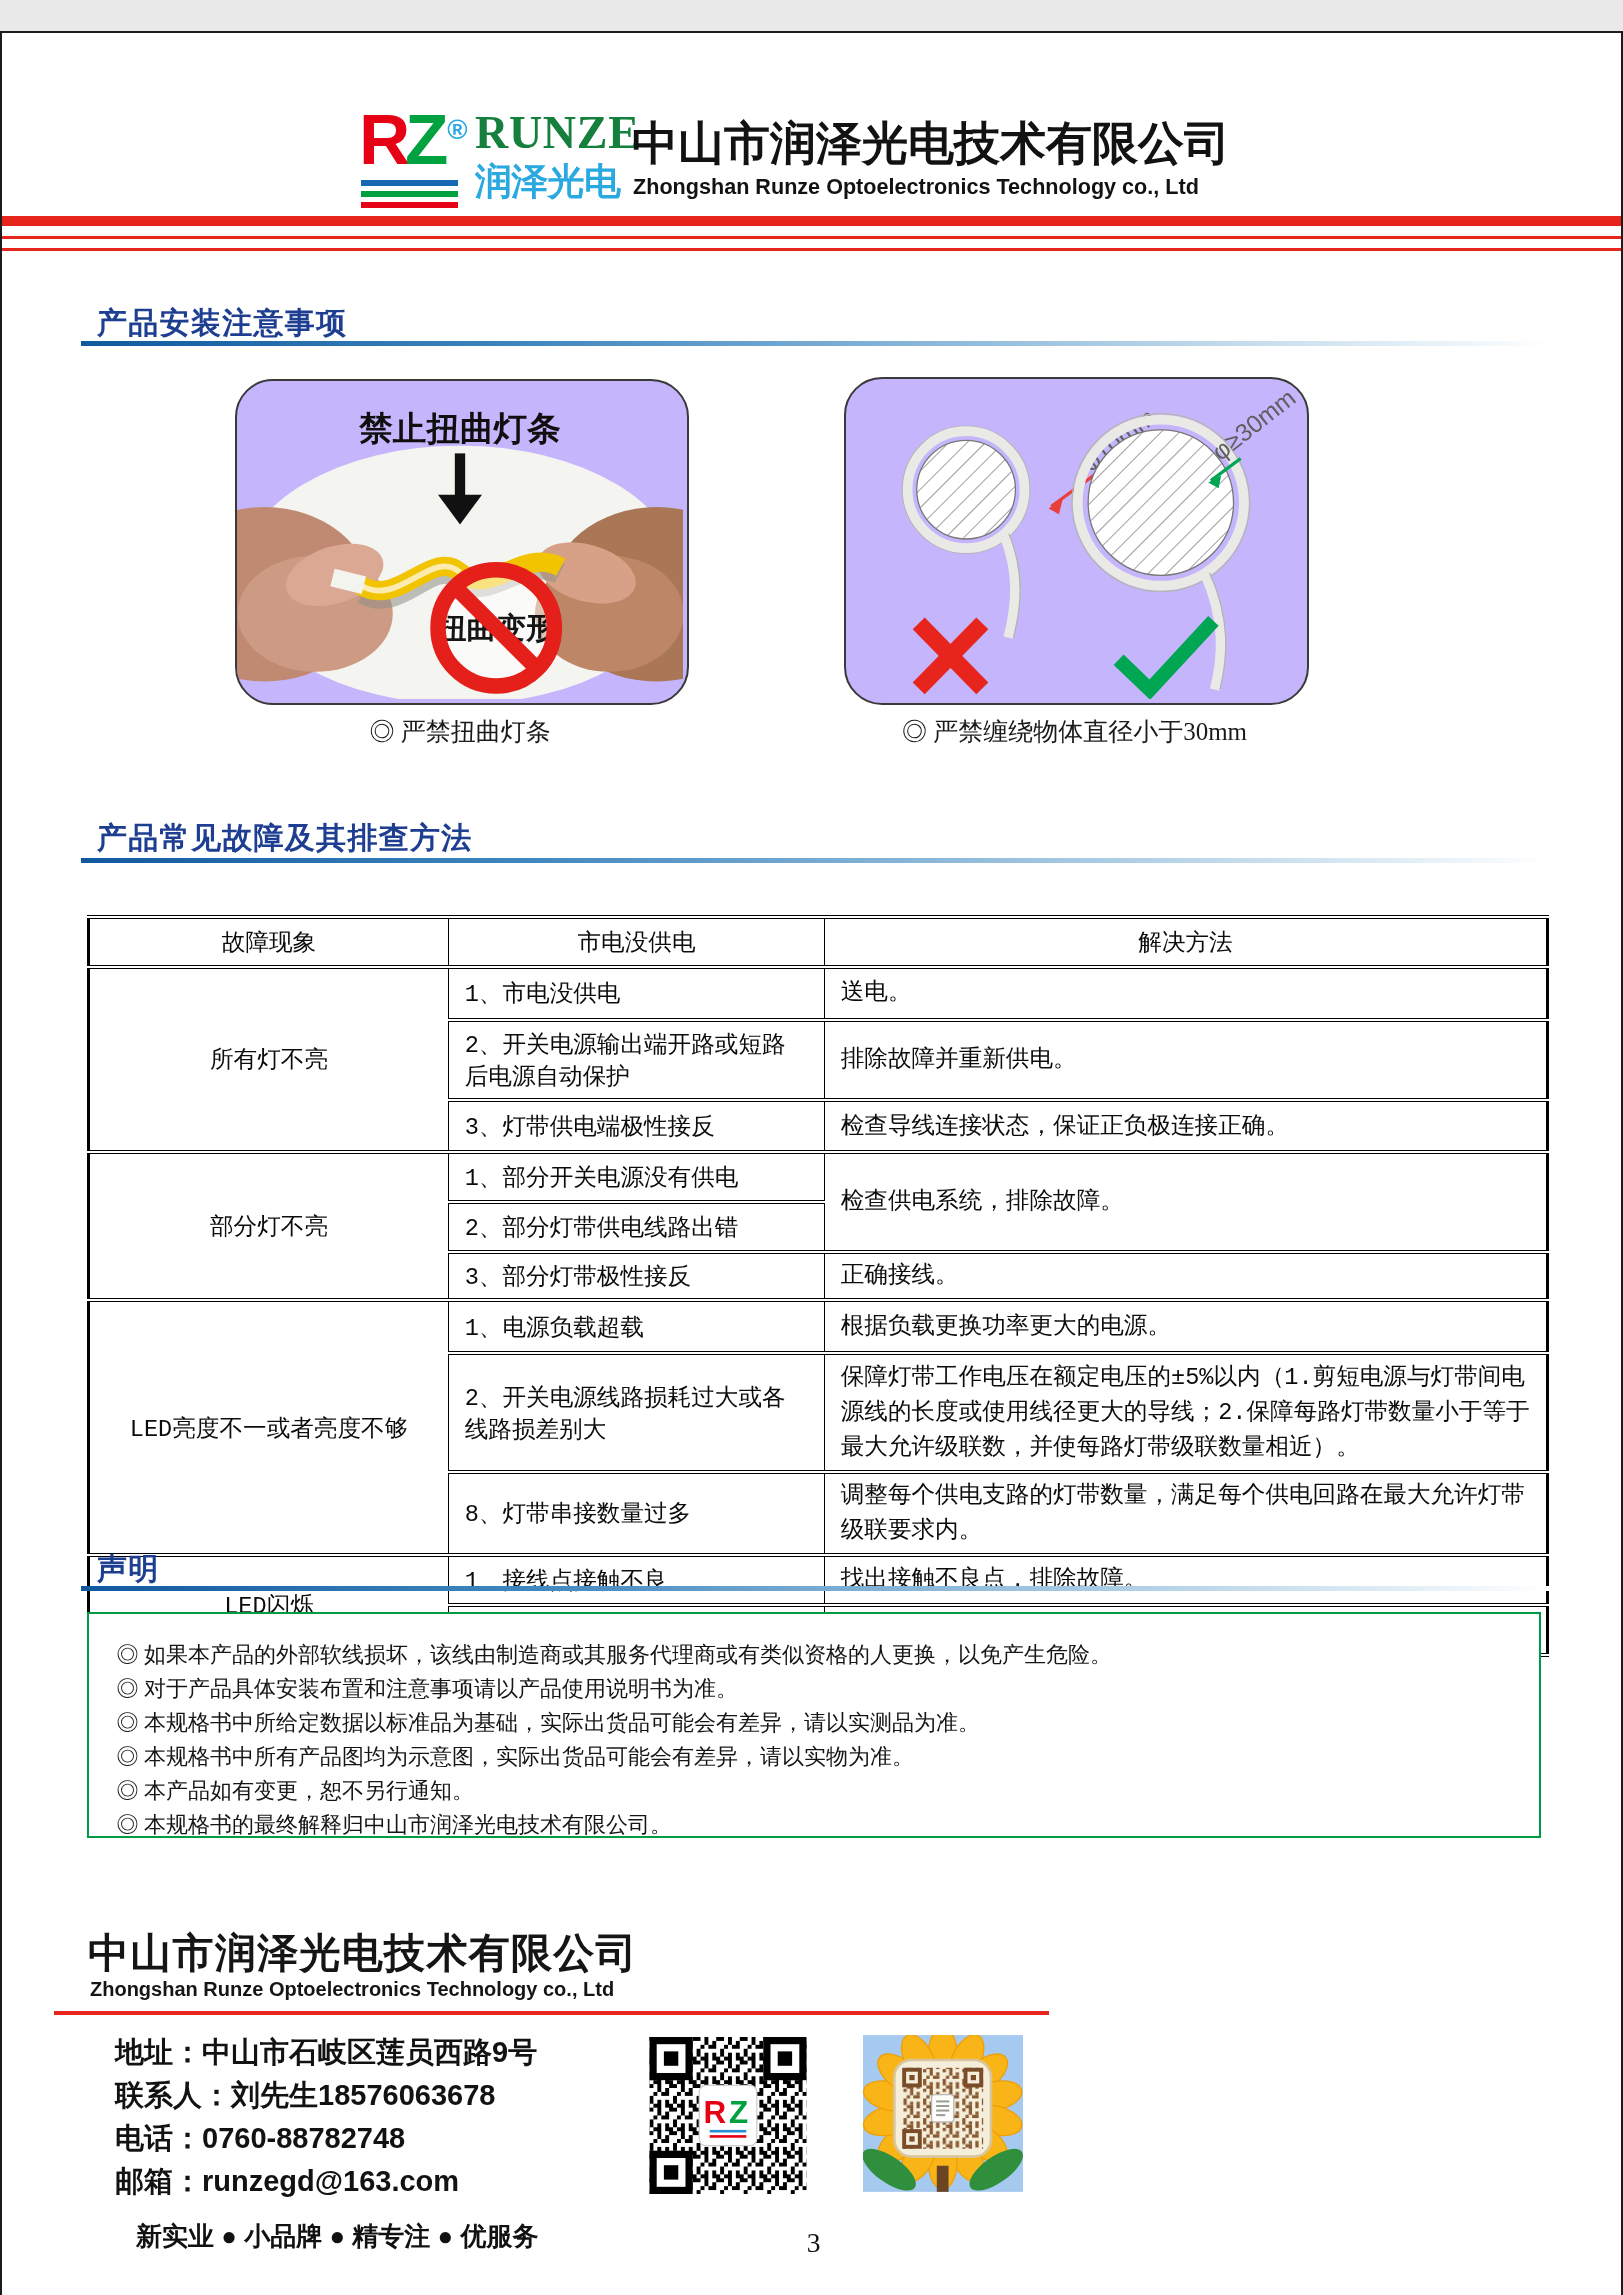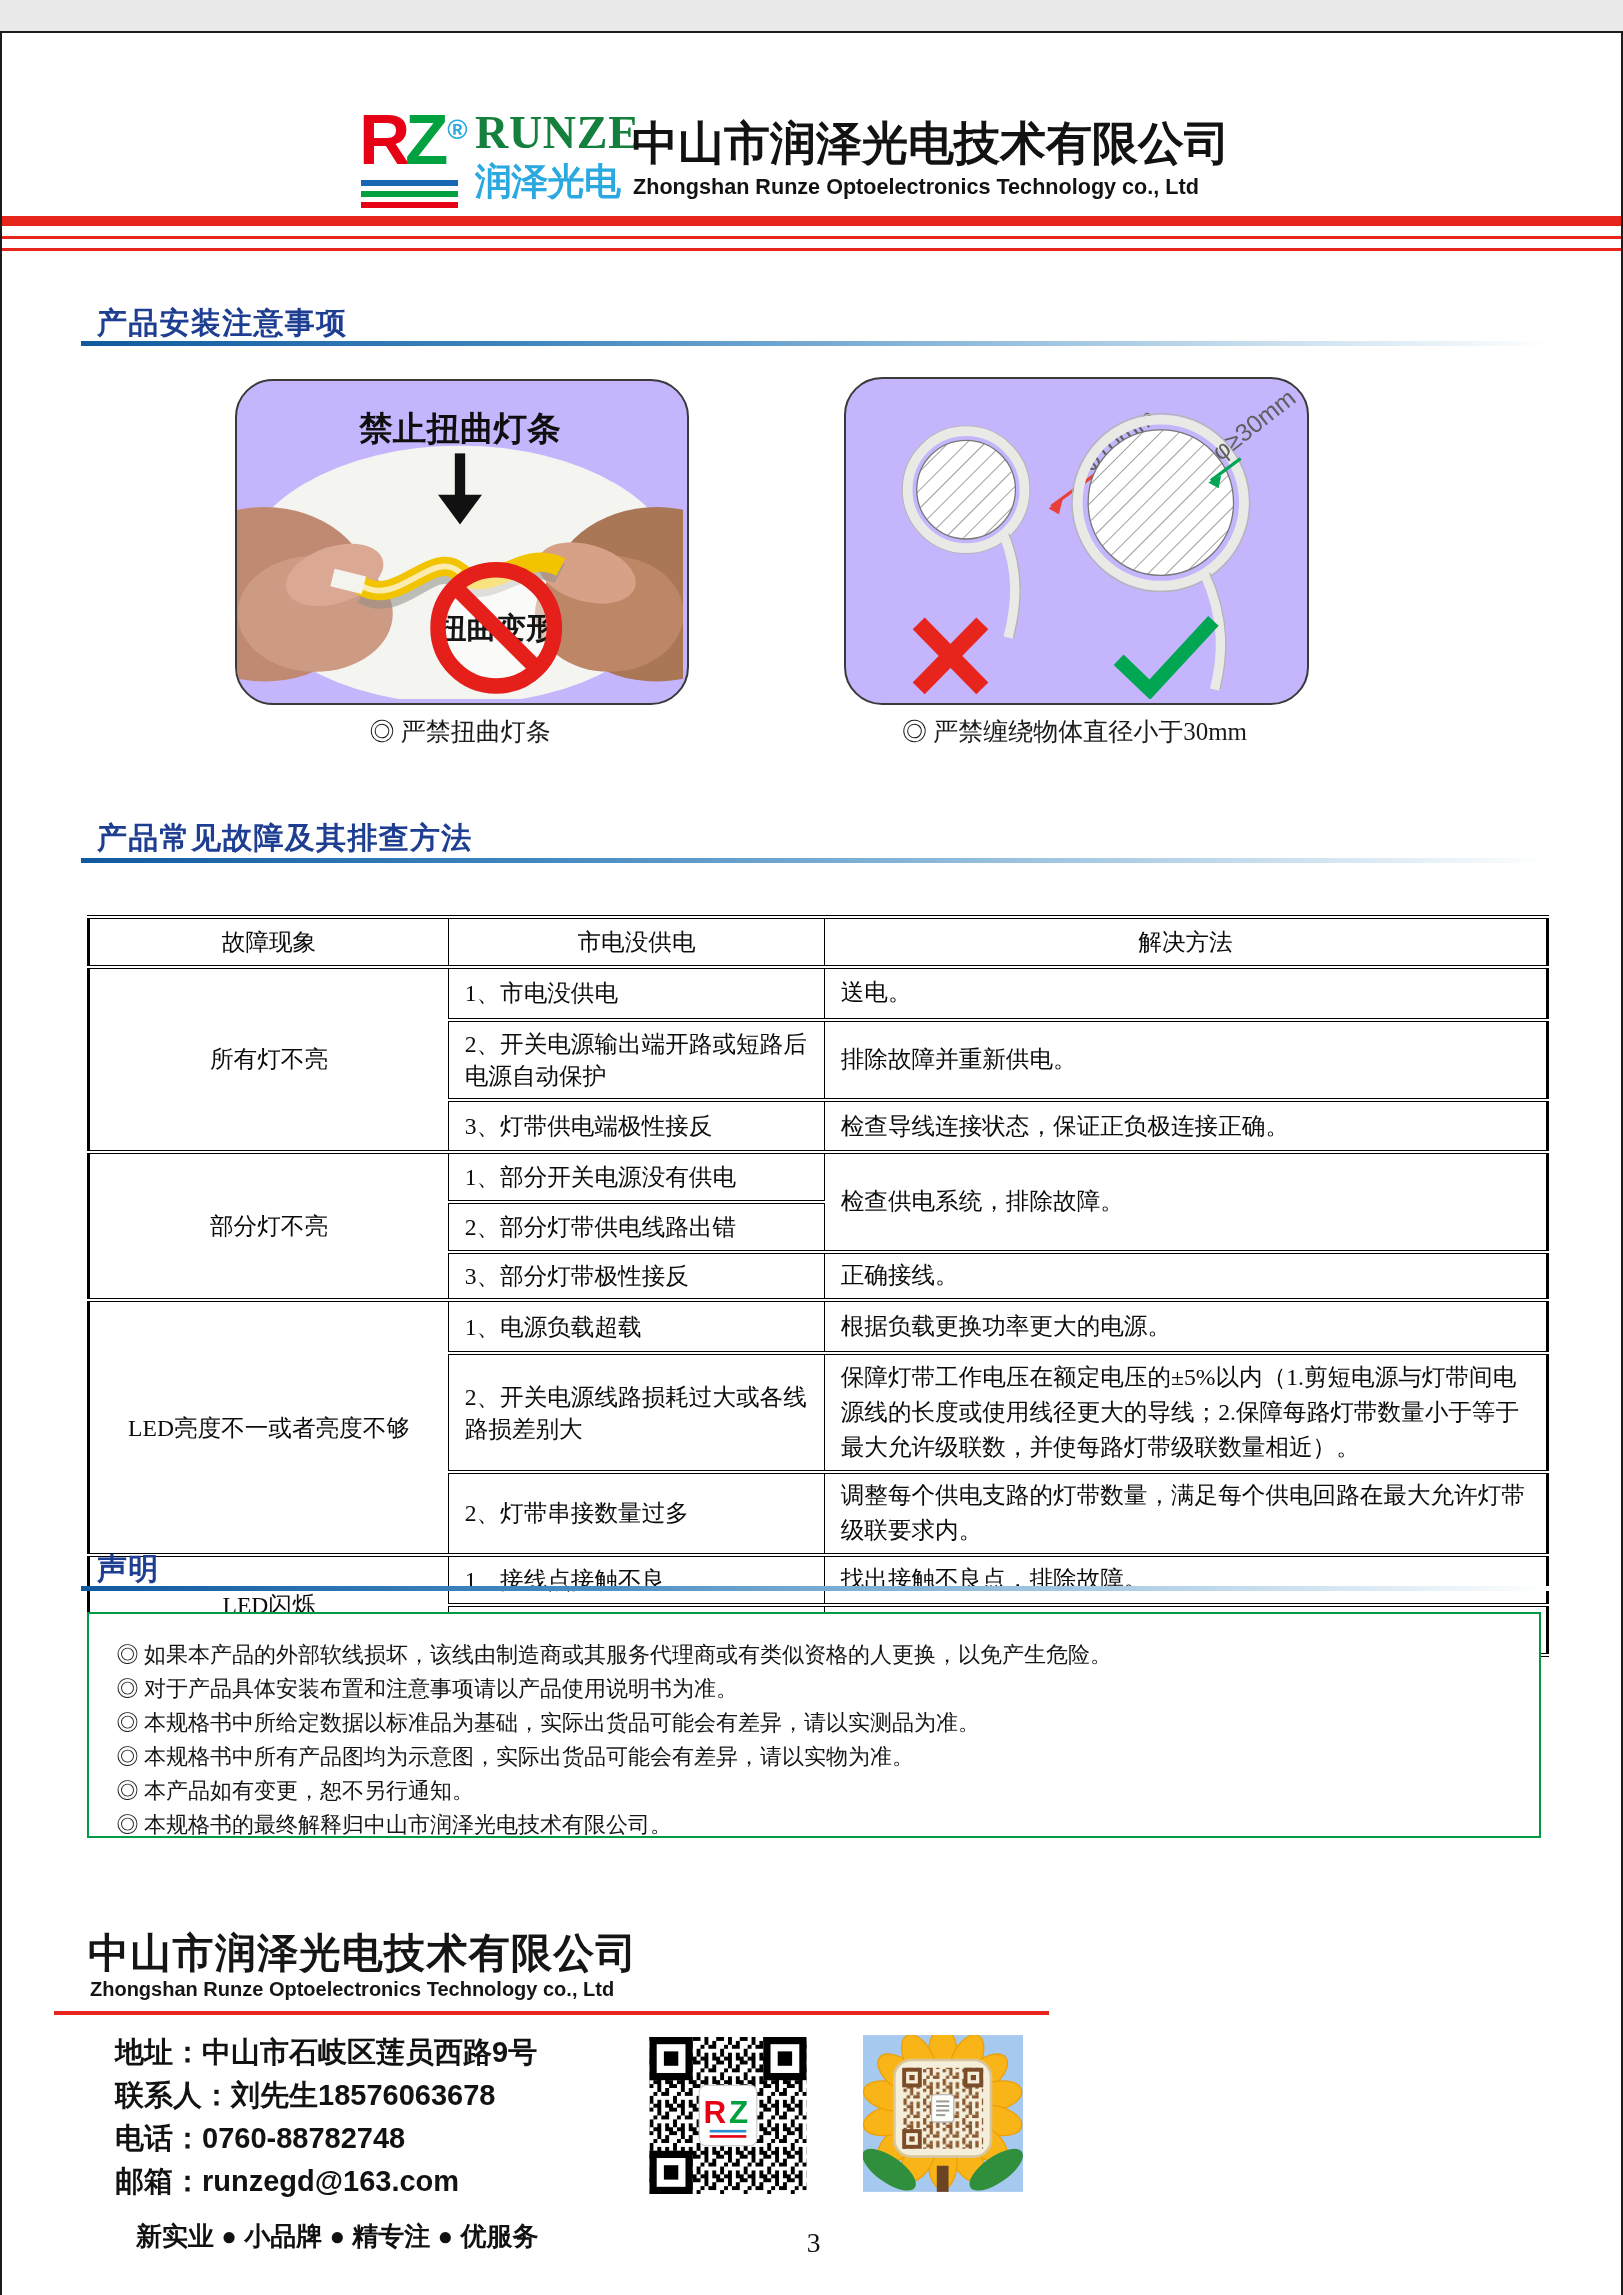--- a/index.html
+++ b/index.html
@@ -35,21 +35,21 @@
   .illus-box{position:absolute;border:2px solid #3a3a3a;border-radius:38px;background:#c4b5fd;overflow:hidden;}
   .box-left{left:233px;top:346px;width:450px;height:322px;}
   .box-right{left:842px;top:344px;width:461px;height:324px;}
   .caption{position:absolute;top:682px;font-family:"Liberation Serif",serif;font-size:25px;color:#1a1a1a;
            text-align:center;}
   .caption-left{left:233px;width:450px;}
   .caption-right{left:842px;width:461px;}
 
   
   table.fault{position:absolute;left:85px;top:882px;border-collapse:collapse;table-layout:fixed;
-              width:1460px;font-family:Liberation Serif, serif;font-size:23.6px;color:#0c0c0c;}
+              width:1460px;font-family:Liberation Mono, monospace;font-size:23.6px;color:#0c0c0c;}
   table.fault{border:3.3px solid #000;}
   table.fault td,table.fault th{border-left:1.3px solid #000;border-right:1.3px solid #000;
               border-top:4.6px double #000;border-bottom:4.6px double #000;
               padding:3.9px 15.7px;vertical-align:middle;font-weight:normal;}
   td.phen,th{text-align:center;padding:3.9px 6.5px;}
   td.cause{text-align:left;}
   td.sol{text-align:left;line-height:1.5;}
   tr.h58 td,tr.h58 th{height:38px;} tr.h62 td{height:41px;} tr.h106 td{height:69px;}
   tr.h61 td{height:40px;} tr.h57 td{height:37px;} tr.h163 td{height:107px;}
   tr.h108 td{height:71px;} tr.h59 td{height:39px;}
@@ -212,21 +212,21 @@
       <tr class="h62">
         <td class="phen" rowspan="3">LED亮度不一或者亮度不够</td>
         <td class="cause">1、电源负载超载</td>
         <td class="sol">根据负载更换功率更大的电源。</td>
       </tr>
       <tr class="h163">
         <td class="cause">2、开关电源线路损耗过大或各线路损差别大</td>
         <td class="sol">保障灯带工作电压在额定电压的±5%以内（1.剪短电源与灯带间电源线的长度或使用线径更大的导线；2.保障每路灯带数量小于等于最大允许级联数，并使每路灯带级联数量相近）。</td>
       </tr>
       <tr class="h108">
-        <td class="cause">2、灯带串接数量过多</td>
+        <td class="cause">8、灯带串接数量过多</td>
         <td class="sol">调整每个供电支路的灯带数量，满足每个供电回路在最大允许灯带级联要求内。</td>
       </tr>
       <tr class="h58">
         <td class="phen" rowspan="2">LED闪烁</td>
         <td class="cause">1、接线点接触不良</td>
         <td class="sol">找出接触不良点，排除故障。</td>
       </tr>
       <tr class="h59">
         <td class="cause">2、开关电源故障</td>
         <td class="sol">更换开关电源。</td>

